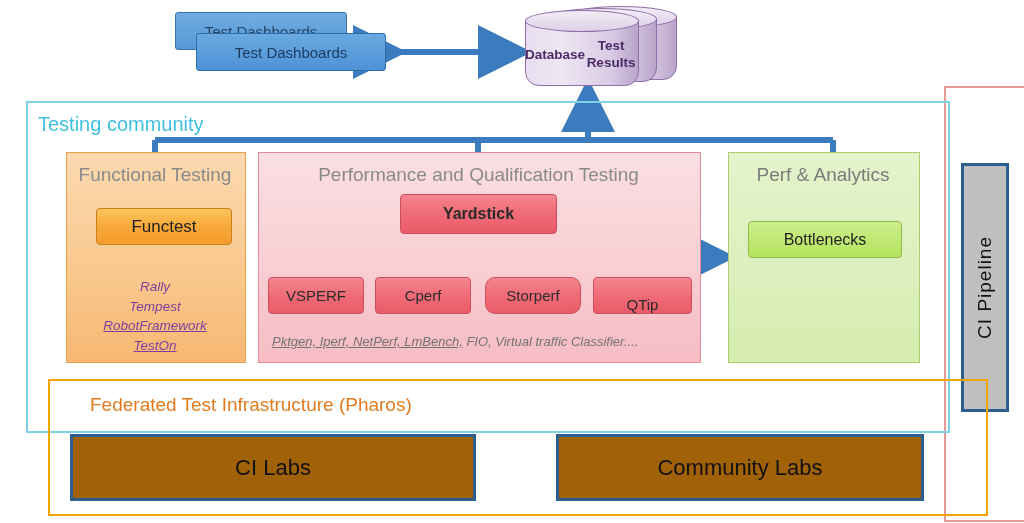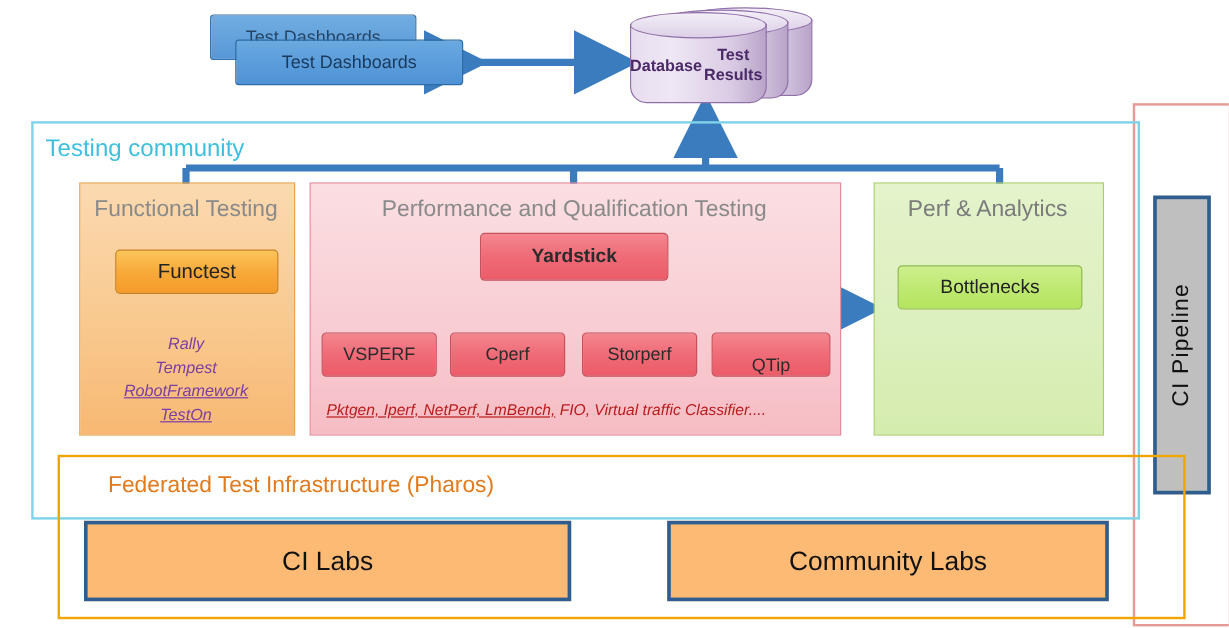--- a/index.html
+++ b/index.html
@@ -78,42 +78,42 @@
     color:#2b2b2b;font-size:16px;
   }
   .box-red.small{font-size:15px;}
   .box-green{
     background:linear-gradient(180deg,#cdef8e 0%,#bfe973 50%,#b4e45e 100%);
     border:1px solid #8fba4a;
     border-radius:4px;
     color:#222;font-size:16px;
   }
   .box-gray{
-    background:#fdba74;
+    background:#a16207;
     border:3px solid #2e5d8f;
     color:#111;font-size:22px;
   }
   .ci-pipe{
     background:#bfbfbf;
     border:3px solid #2e5d8f;
     color:#111;font-size:19px;
   }
   .ci-pipe span{
     writing-mode:vertical-rl;
     transform:rotate(180deg);
     letter-spacing:1px;
   }
 
   
   .tool-list{
     color:#7a3fa0;font-size:13.5px;font-style:italic;line-height:1.45;text-align:center;
   }
   .tool-list .u{text-decoration:underline;}
   .perf-tools{
-    color:#b91c1c;font-size:13px;font-style:italic;
+    color:#737373;font-size:13px;font-style:italic;
   }
   .perf-tools .u{text-decoration:underline;}
   .perf-tools .n{text-decoration:none;}
 
   
   .pharos-frame{
     border:2px solid #f0a500;
     background:transparent;
   }
   .pharos-label{
@@ -202,21 +202,21 @@
 <div class="abs ctr box-red" style="left:400px;top:194px;width:155px;height:38px;font-weight:bold;">
   <span>Yardstick</span>
 </div>
 
 <div class="abs ctr box-red small" style="left:268px;top:277px;width:94px;height:35px;">
   <span>VSPERF</span>
 </div>
 <div class="abs ctr box-red small" style="left:375px;top:277px;width:94px;height:35px;">
   <span>Cperf</span>
 </div>
-<div class="abs ctr box-red small" style="left:485px;top:277px;width:94px;height:35px;">
+<div class="abs ctr box-red small" style="left:485px;top:277px;width:94px;height:35px;border-radius:10px;">
   <span>Storperf</span>
 </div>
 <div class="abs ctr box-red small" style="left:593px;top:277px;width:97px;height:35px;align-items:flex-end;">
   <span>QTip</span>
 </div>
 
 <div class="abs perf-tools" style="left:272px;top:334px;width:420px;">
   <span class="u">Pktgen, Iperf, NetPerf, LmBench,</span><span class="n"> FIO, Virtual traffic Classifier....</span>
 </div>
 

